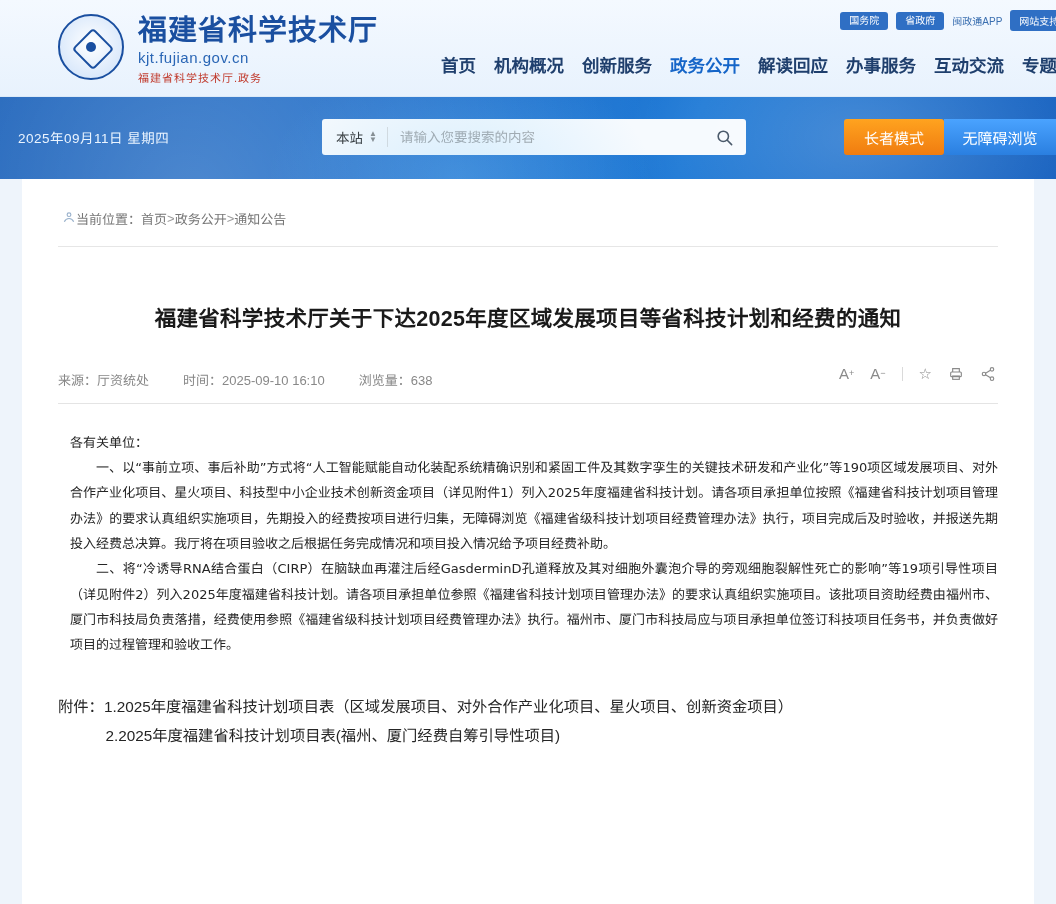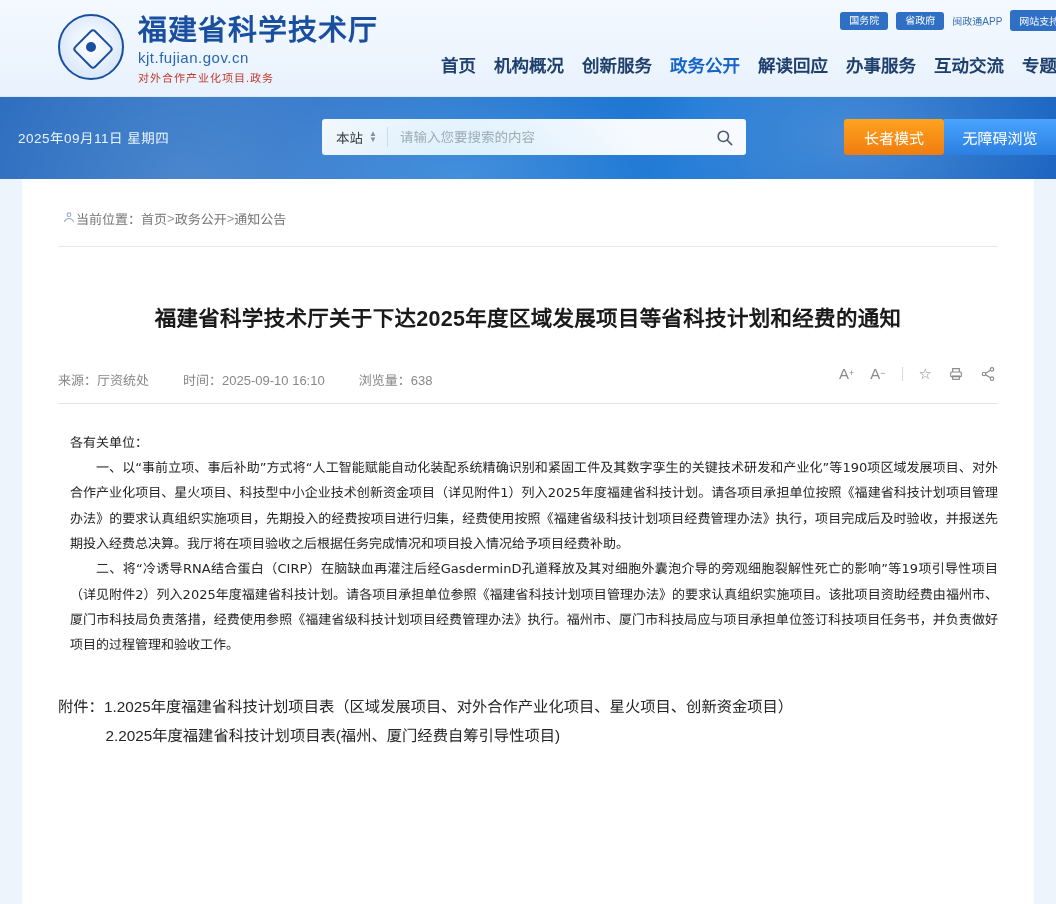--- a/index.html
+++ b/index.html
@@ -361,21 +361,21 @@
 <div class="header">
   <div class="header-inner">
 
     <div class="logo-block">
       <div class="emblem">
         <div class="emblem-core"></div>
       </div>
       <div class="title-block">
         <div class="site-title">福建省科学技术厅</div>
         <div class="site-domain">kjt.fujian.gov.cn</div>
-        <div class="site-sub">对外合作产业化项目.政务</div>
+        <div class="site-sub">福建省科学技术厅.政务</div>
       </div>
     </div>
 
     <div class="top-links">
       <span class="pill">国务院</span>
       <span class="pill alt">省政府</span>
       <span class="plain-link">闽政通APP</span>
       <span class="ipv6">网站支持IPV6</span>
     </div>
 
@@ -475,21 +475,21 @@
             <circle cx="18" cy="19" r="2.6"></circle>
             <line x1="8.3" y1="10.8" x2="15.7" y2="6.3"></line>
             <line x1="8.3" y1="13.2" x2="15.7" y2="17.7"></line>
           </svg>
         </span>
       </span>
     </div>
 
     <div class="body-text">
       <p>各有关单位：</p>
-      <p class="indent">一、以“事前立项、事后补助”方式将“人工智能赋能自动化装配系统精确识别和紧固工件及其数字孪生的关键技术研发和产业化”等190项区域发展项目、对外合作产业化项目、星火项目、科技型中小企业技术创新资金项目（详见附件1）列入2025年度福建省科技计划。请各项目承担单位按照《福建省科技计划项目管理办法》的要求认真组织实施项目，先期投入的经费按项目进行归集，经费使用按照《福建省级科技计划项目经费管理办法》执行，项目完成后及时验收，并报送先期投入经费总决算。我厅将在项目验收之后根据任务完成情况和项目投入情况给予项目经费补助。</p>
+      <p class="indent">一、以“事前立项、事后补助”方式将“人工智能赋能自动化装配系统精确识别和紧固工件及其数字孪生的关键技术研发和产业化”等190项区域发展项目、对外合作产业化项目、星火项目、科技型中小企业技术创新资金项目（详见附件1）列入2025年度福建省科技计划。请各项目承担单位按照《福建省科技计划项目管理办法》的要求认真组织实施项目，先期投入的经费按项目进行归集，无障碍浏览《福建省级科技计划项目经费管理办法》执行，项目完成后及时验收，并报送先期投入经费总决算。我厅将在项目验收之后根据任务完成情况和项目投入情况给予项目经费补助。</p>
       <p class="indent">二、将“冷诱导RNA结合蛋白（CIRP）在脑缺血再灌注后经GasderminD孔道释放及其对细胞外囊泡介导的旁观细胞裂解性死亡的影响”等19项引导性项目（详见附件2）列入2025年度福建省科技计划。请各项目承担单位参照《福建省科技计划项目管理办法》的要求认真组织实施项目。该批项目资助经费由福州市、厦门市科技局负责落措，经费使用参照《福建省级科技计划项目经费管理办法》执行。福州市、厦门市科技局应与项目承担单位签订科技项目任务书，并负责做好项目的过程管理和验收工作。</p>
     </div>
 
     <div class="attach">
       <div>
         <span>附件：</span><span>1.2025年度福建省科技计划项目表（区域发展项目、对外合作产业化项目、星火项目、创新资金项目）</span>
       </div>
       <div class="att-line2">2.2025年度福建省科技计划项目表(福州、厦门经费自筹引导性项目)</div>
     </div>
 

